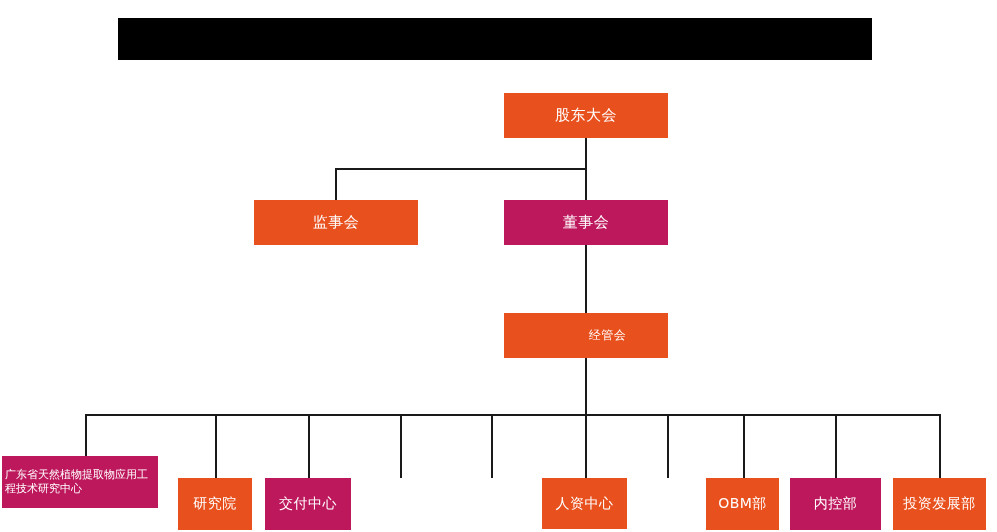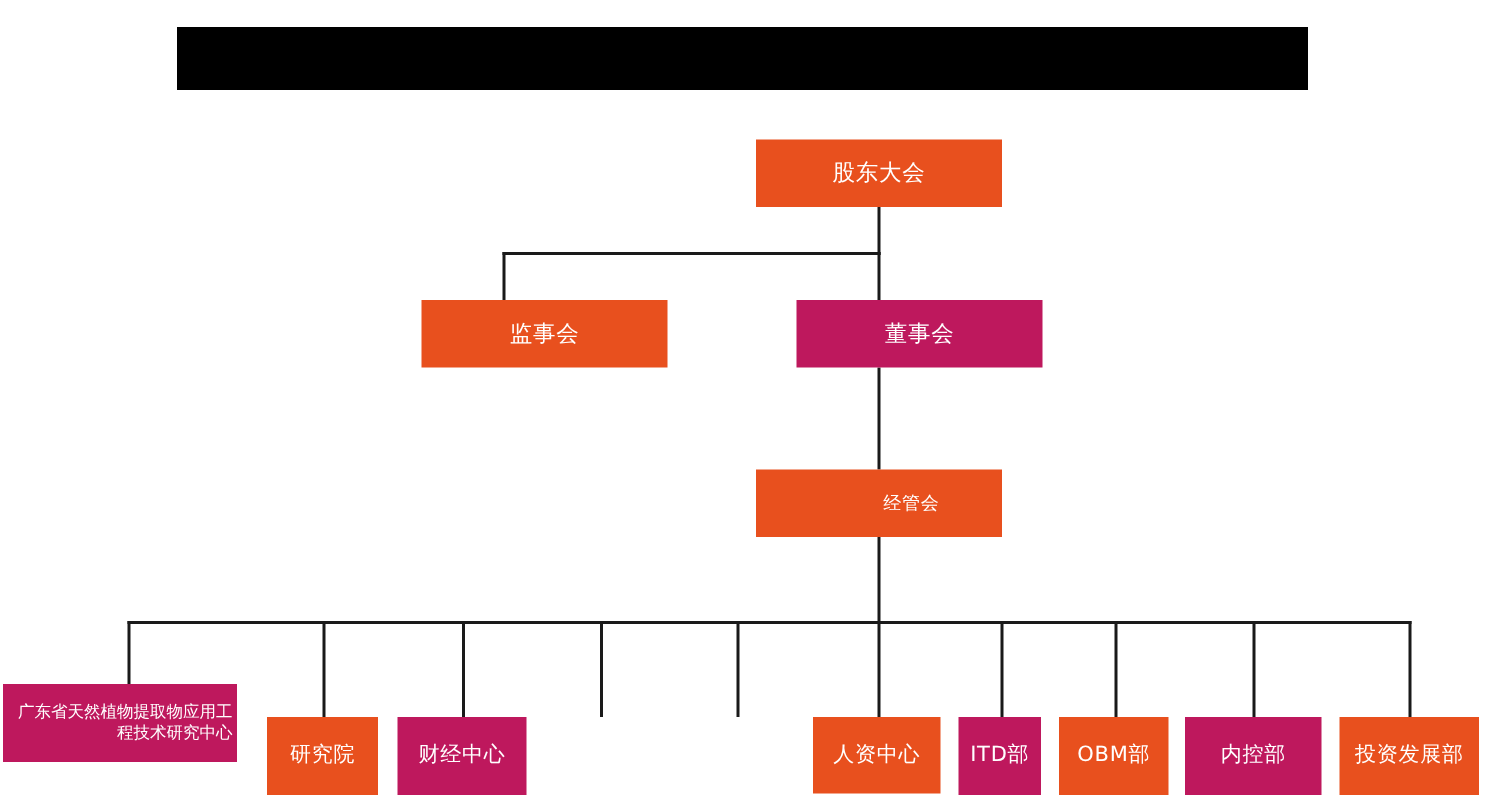--- a/index.html
+++ b/index.html
@@ -26,32 +26,32 @@
     height: 42px;
     background: #000000;
   }
   
   .node {
     position: absolute;
     box-sizing: border-box;
     display: flex;
     align-items: center;
     justify-content: center;
-    text-align: right;
+    text-align: left;
     color: #ffffff;
     line-height: 1.25;
     letter-spacing: 0.5px;
     padding: 2px 3px;
     user-select: none;
   }
   .node.dark   { background: #E8501E; }
   .node.light  { background: #be185d; }
 
   .node.lvl1 { font-size: 15px; }
-  .node.lvl2 { font-size: 15px; margin-left: 27px; }
+  .node.lvl2 { font-size: 15px; }
   .node.lvl3 { font-size: 12px; padding-left: 46px; }
   .node.leaf { font-size: 14px; }
   .node.leaf.small { font-size: 11px; letter-spacing: 0px; }
 
   
   .line {
     position: absolute;
     background: #1a1a1a;
   }
   .vline { width: 2px; }
@@ -93,27 +93,26 @@
 
   <div class="node lvl2 dark" style="left:254px; top:200px; width:164px; height:45px;">监事会</div>
   <div class="node lvl2 light" style="left:504px; top:200px; width:164px; height:45px;">董事会</div>
 
   <div class="node lvl3 dark" style="left:504px; top:313px; width:164px; height:45px;">经管会</div>
 
   <div class="node leaf light small" style="left:2px; top:456px; width:156px; height:52px;">广东省天然植物提取物应用工程技术研究中心</div>
 
   <div class="node leaf dark" style="left:178px; top:478px; width:74px; height:52px;">研究院</div>
 
-  <div class="node leaf light" style="left:265px; top:478px; width:86px; height:52px;">财经中心</div>
+  <div class="node leaf light" style="left:265px; top:478px; width:86px; height:52px;">交付中心</div>
 
 
 
   <div class="node leaf dark" style="left:542px; top:478px; width:85px; height:51px;">人资中心</div>
 
-  <div class="node leaf light" style="left:639px; top:478px; width:55px; height:52px;">ITD部</div>
 
   <div class="node leaf dark" style="left:706px; top:478px; width:73px; height:52px;">OBM部</div>
 
   <div class="node leaf dark" style="left:893px; top:478px; width:93px; height:52px;">投资发展部</div>
 
   <div class="node leaf light" style="left:790px; top:478px; width:91px; height:52px;">内控部</div>
 
 </div>
 
 </body></html>

